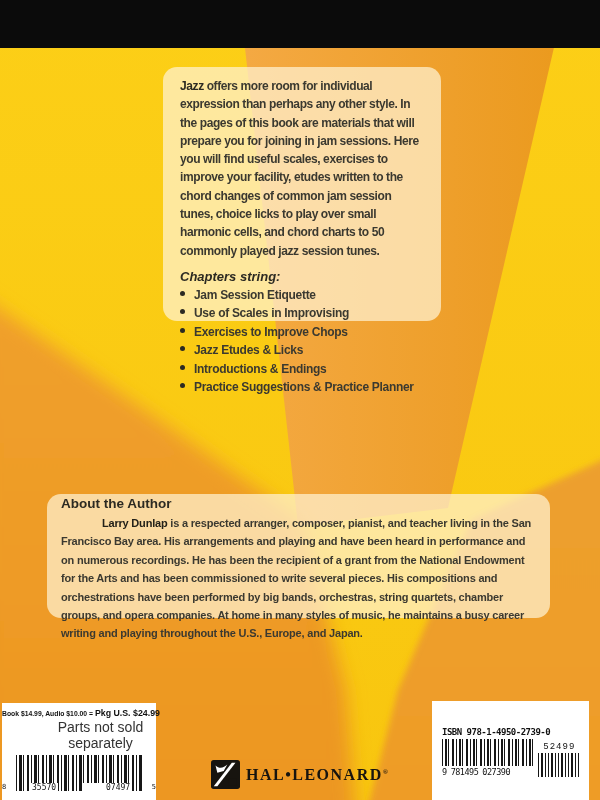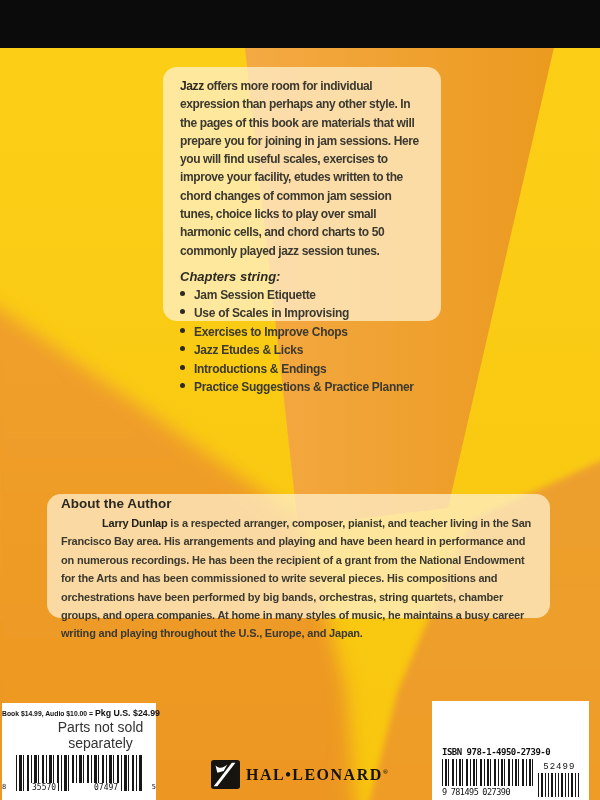--- a/index.html
+++ b/index.html
@@ -34,32 +34,32 @@
   .price-line .big{font-size:8.8px;}
   .parts-line{font-size:14px;color:#333;margin-top:1px;padding-left:43px;}
 
   .barcode-upc{position:relative;margin:4px auto 0 auto;width:126px;height:36px;
     background:repeating-linear-gradient(90deg,#161616 0 1px,#fff 1px 3px,#161616 3px 6px,
       #fff 6px 7px,#161616 7px 8px,#fff 8px 11px,#161616 11px 13px,#fff 13px 15px);}
   .upc-row{display:flex;justify-content:center;align-items:flex-end;gap:2px;}
   .upc-side{font-family:"DejaVu Sans Mono",monospace;font-size:7px;line-height:7px;color:#111;}
   .upc-num{position:absolute;bottom:-1px;background:#fff;padding:0 2px;
            font-family:"DejaVu Sans Mono",monospace;font-size:8px;color:#111;}
-  .upc-num.l{left:14px;} .upc-num.r{left:54px;padding-left:24px;}
+  .upc-num.l{left:14px;} .upc-num.r{left:66px;padding-left:24px;}
   .catalog{font-size:11.5px;font-weight:700;margin-top:11px;letter-spacing:0.3px;}
 
   
   .publisher{position:absolute;left:211px;top:760px;display:flex;align-items:center;}
   .hl-mark{width:29px;height:29px;display:block;}
   .hl-name{font-family:"Liberation Serif",serif;font-weight:700;font-size:16px;
            letter-spacing:1.5px;color:#17140f;margin-left:6px;white-space:nowrap;}
   .hl-name sup{font-size:7px;letter-spacing:0;}
 
   
-  .isbn-box{left:432px;top:701px;width:157px;height:99px;padding:24px 8px 0 10px;
+  .isbn-box{left:432px;top:701px;width:157px;height:99px;padding:4px 8px 0 10px;
             box-sizing:border-box;color:#111;}
   .isbn-label{font-family:"DejaVu Sans Mono",monospace;font-size:9px;font-weight:700;
               white-space:nowrap;margin:22px 0 2px 0;letter-spacing:-0.5px;}
   .ean-row{display:flex;align-items:flex-end;gap:5px;}
   .ean-main{width:92px;}
   .bars-ean{height:27px;background:repeating-linear-gradient(90deg,#161616 0 1px,#fff 1px 3px,
       #161616 3px 5px,#fff 5px 6px,#161616 6px 7px,#fff 7px 10px,#161616 10px 12px,#fff 12px 14px);}
   .ean-digits{display:flex;gap:4px;font-family:"DejaVu Sans Mono",monospace;font-size:8.5px;
               letter-spacing:-0.5px;margin-top:1px;white-space:nowrap;}
   .ean-addon{width:44px;text-align:center;}

